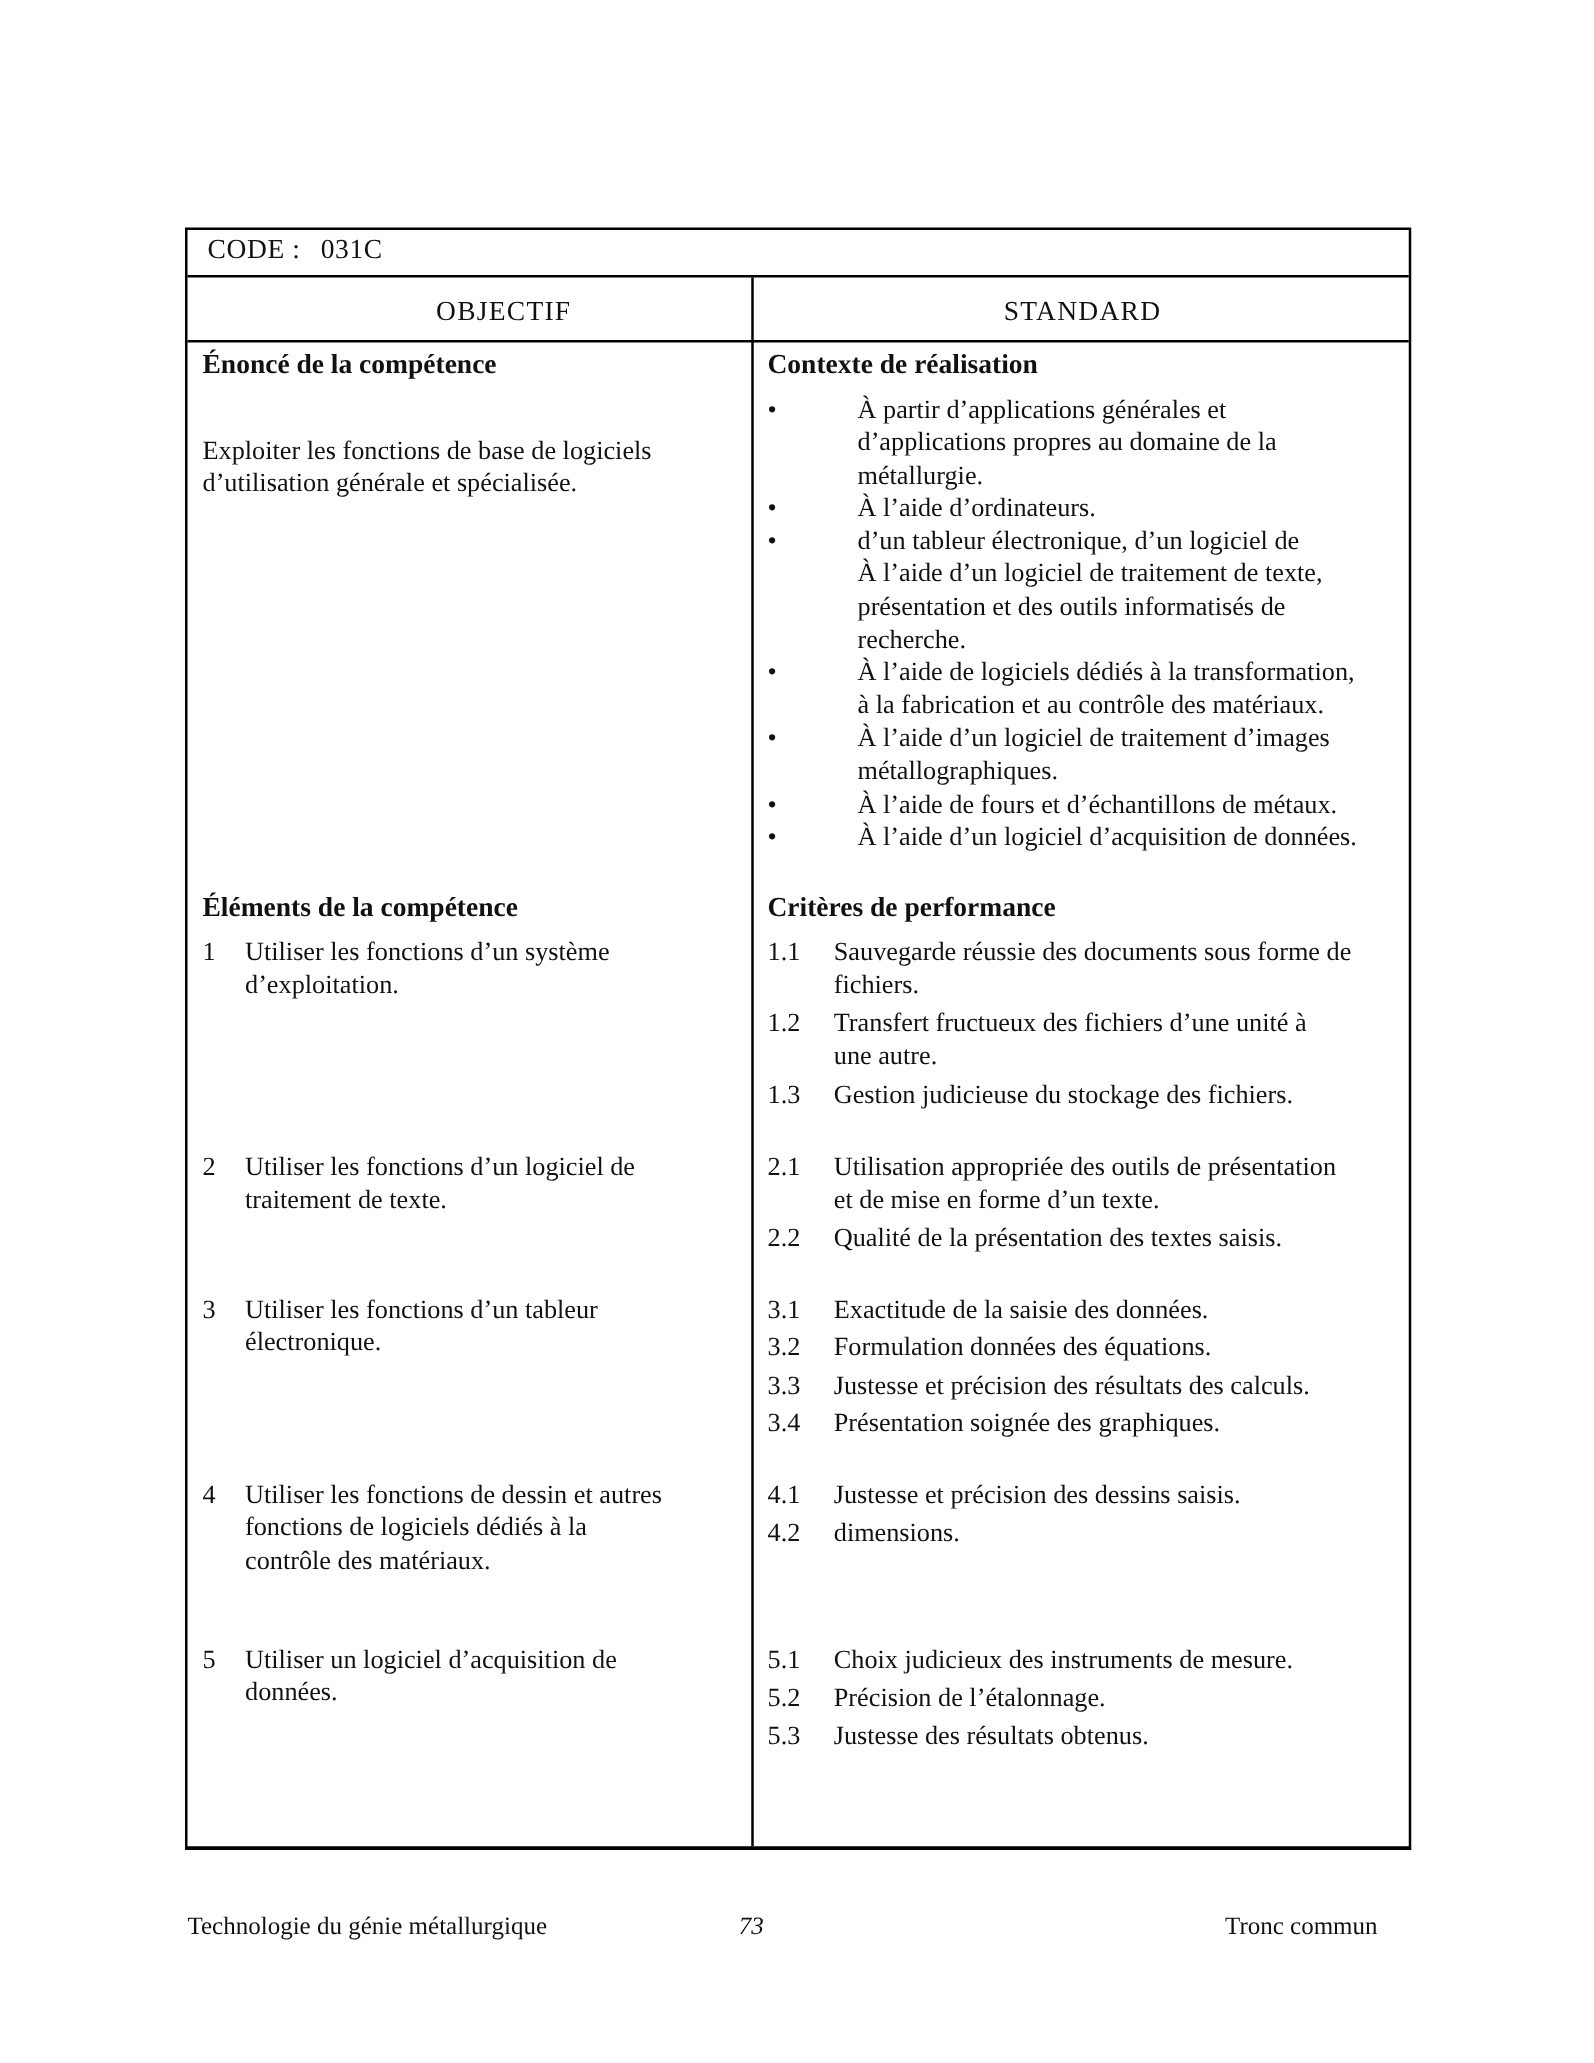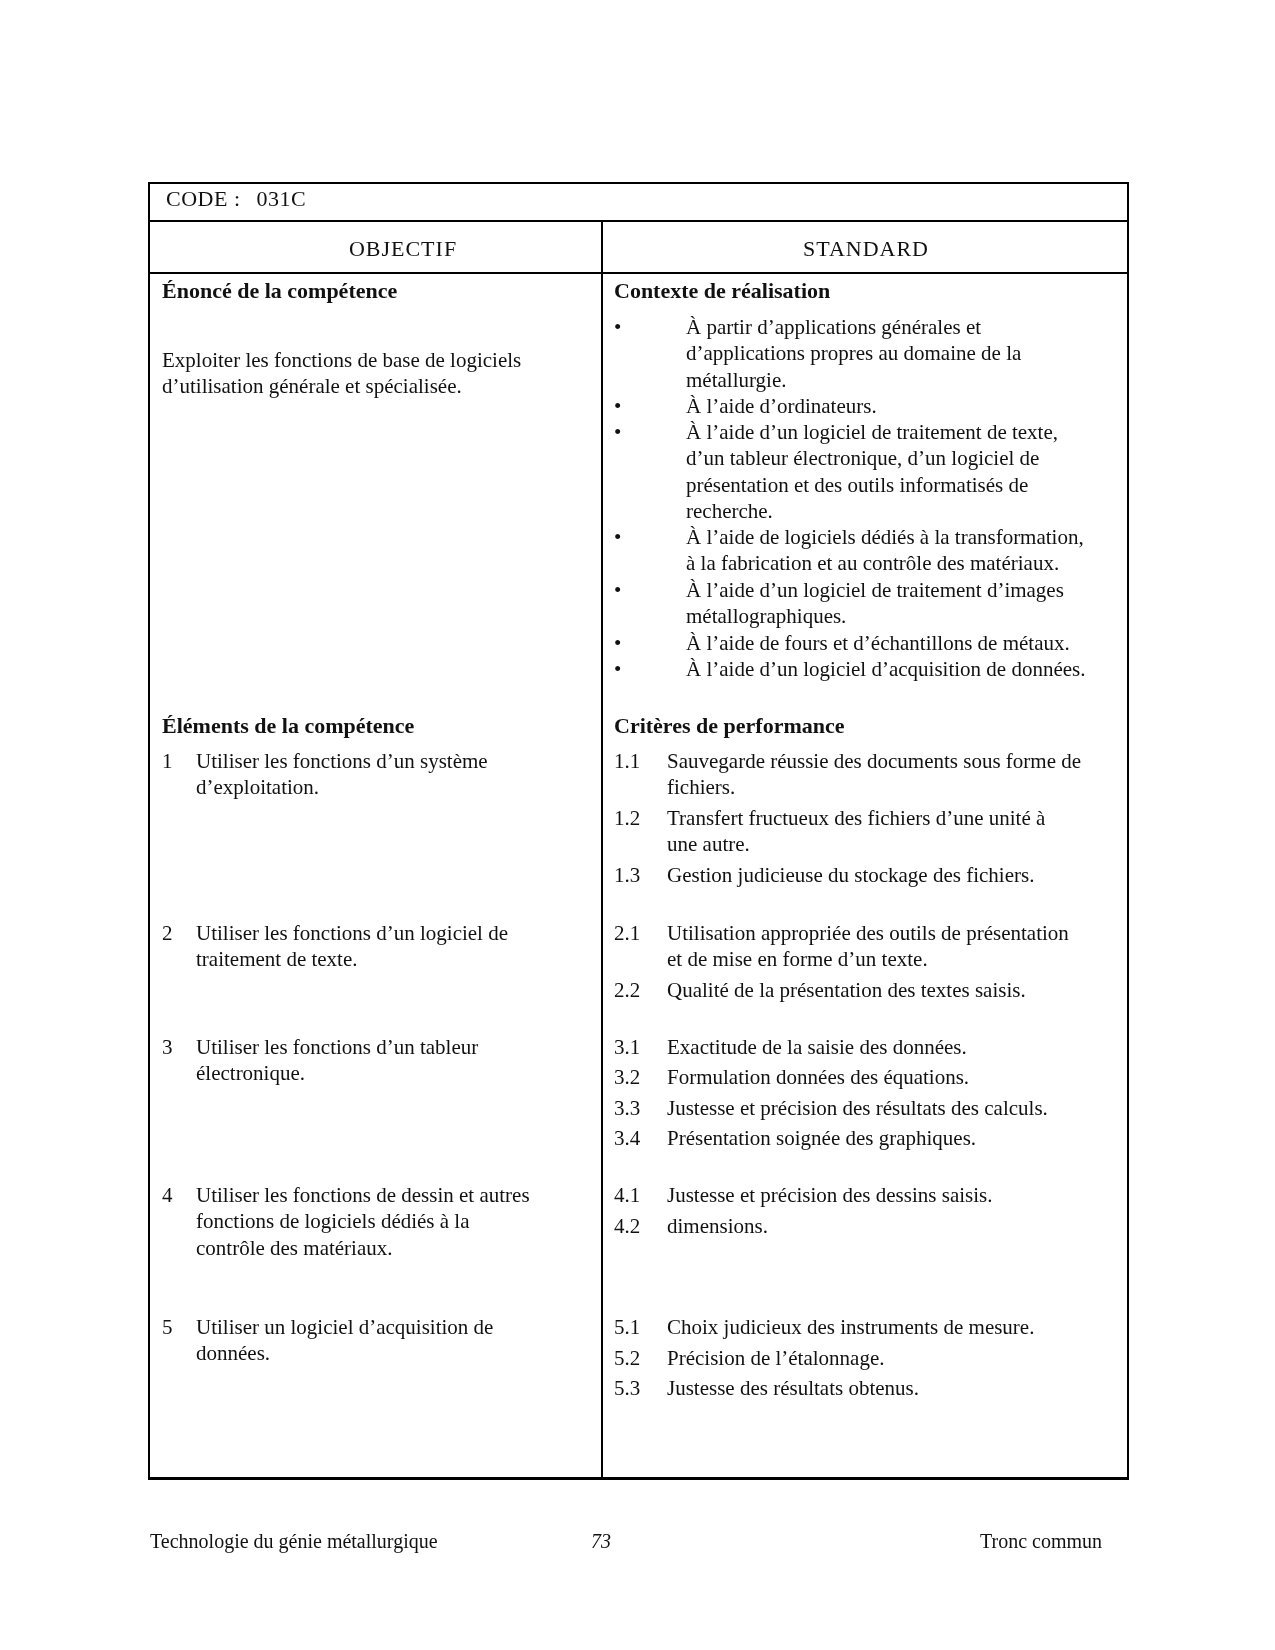--- a/index.html
+++ b/index.html
@@ -94,22 +94,22 @@
 </div>
 <div class="bul" style="left:614px;top:393px;">
   <span class="dot">•</span>
   <div class="bt">
       <div>À l’aide d’ordinateurs.</div>
     </div>
 </div>
 <div class="bul" style="left:614px;top:419px;">
   <span class="dot">•</span>
   <div class="bt">
+      <div>d’un tableur électronique, d’un logiciel de</div>
       <div>À l’aide d’un logiciel de traitement de texte,</div>
-      <div>d’un tableur électronique, d’un logiciel de</div>
       <div>présentation et des outils informatisés de</div>
       <div>recherche.</div>
     </div>
 </div>
 <div class="bul" style="left:614px;top:524px;">
   <span class="dot">•</span>
   <div class="bt">
       <div>À l’aide de logiciels dédiés à la transformation,</div>
       <div>à la fabrication et au contrôle des matériaux.</div>
     </div>

